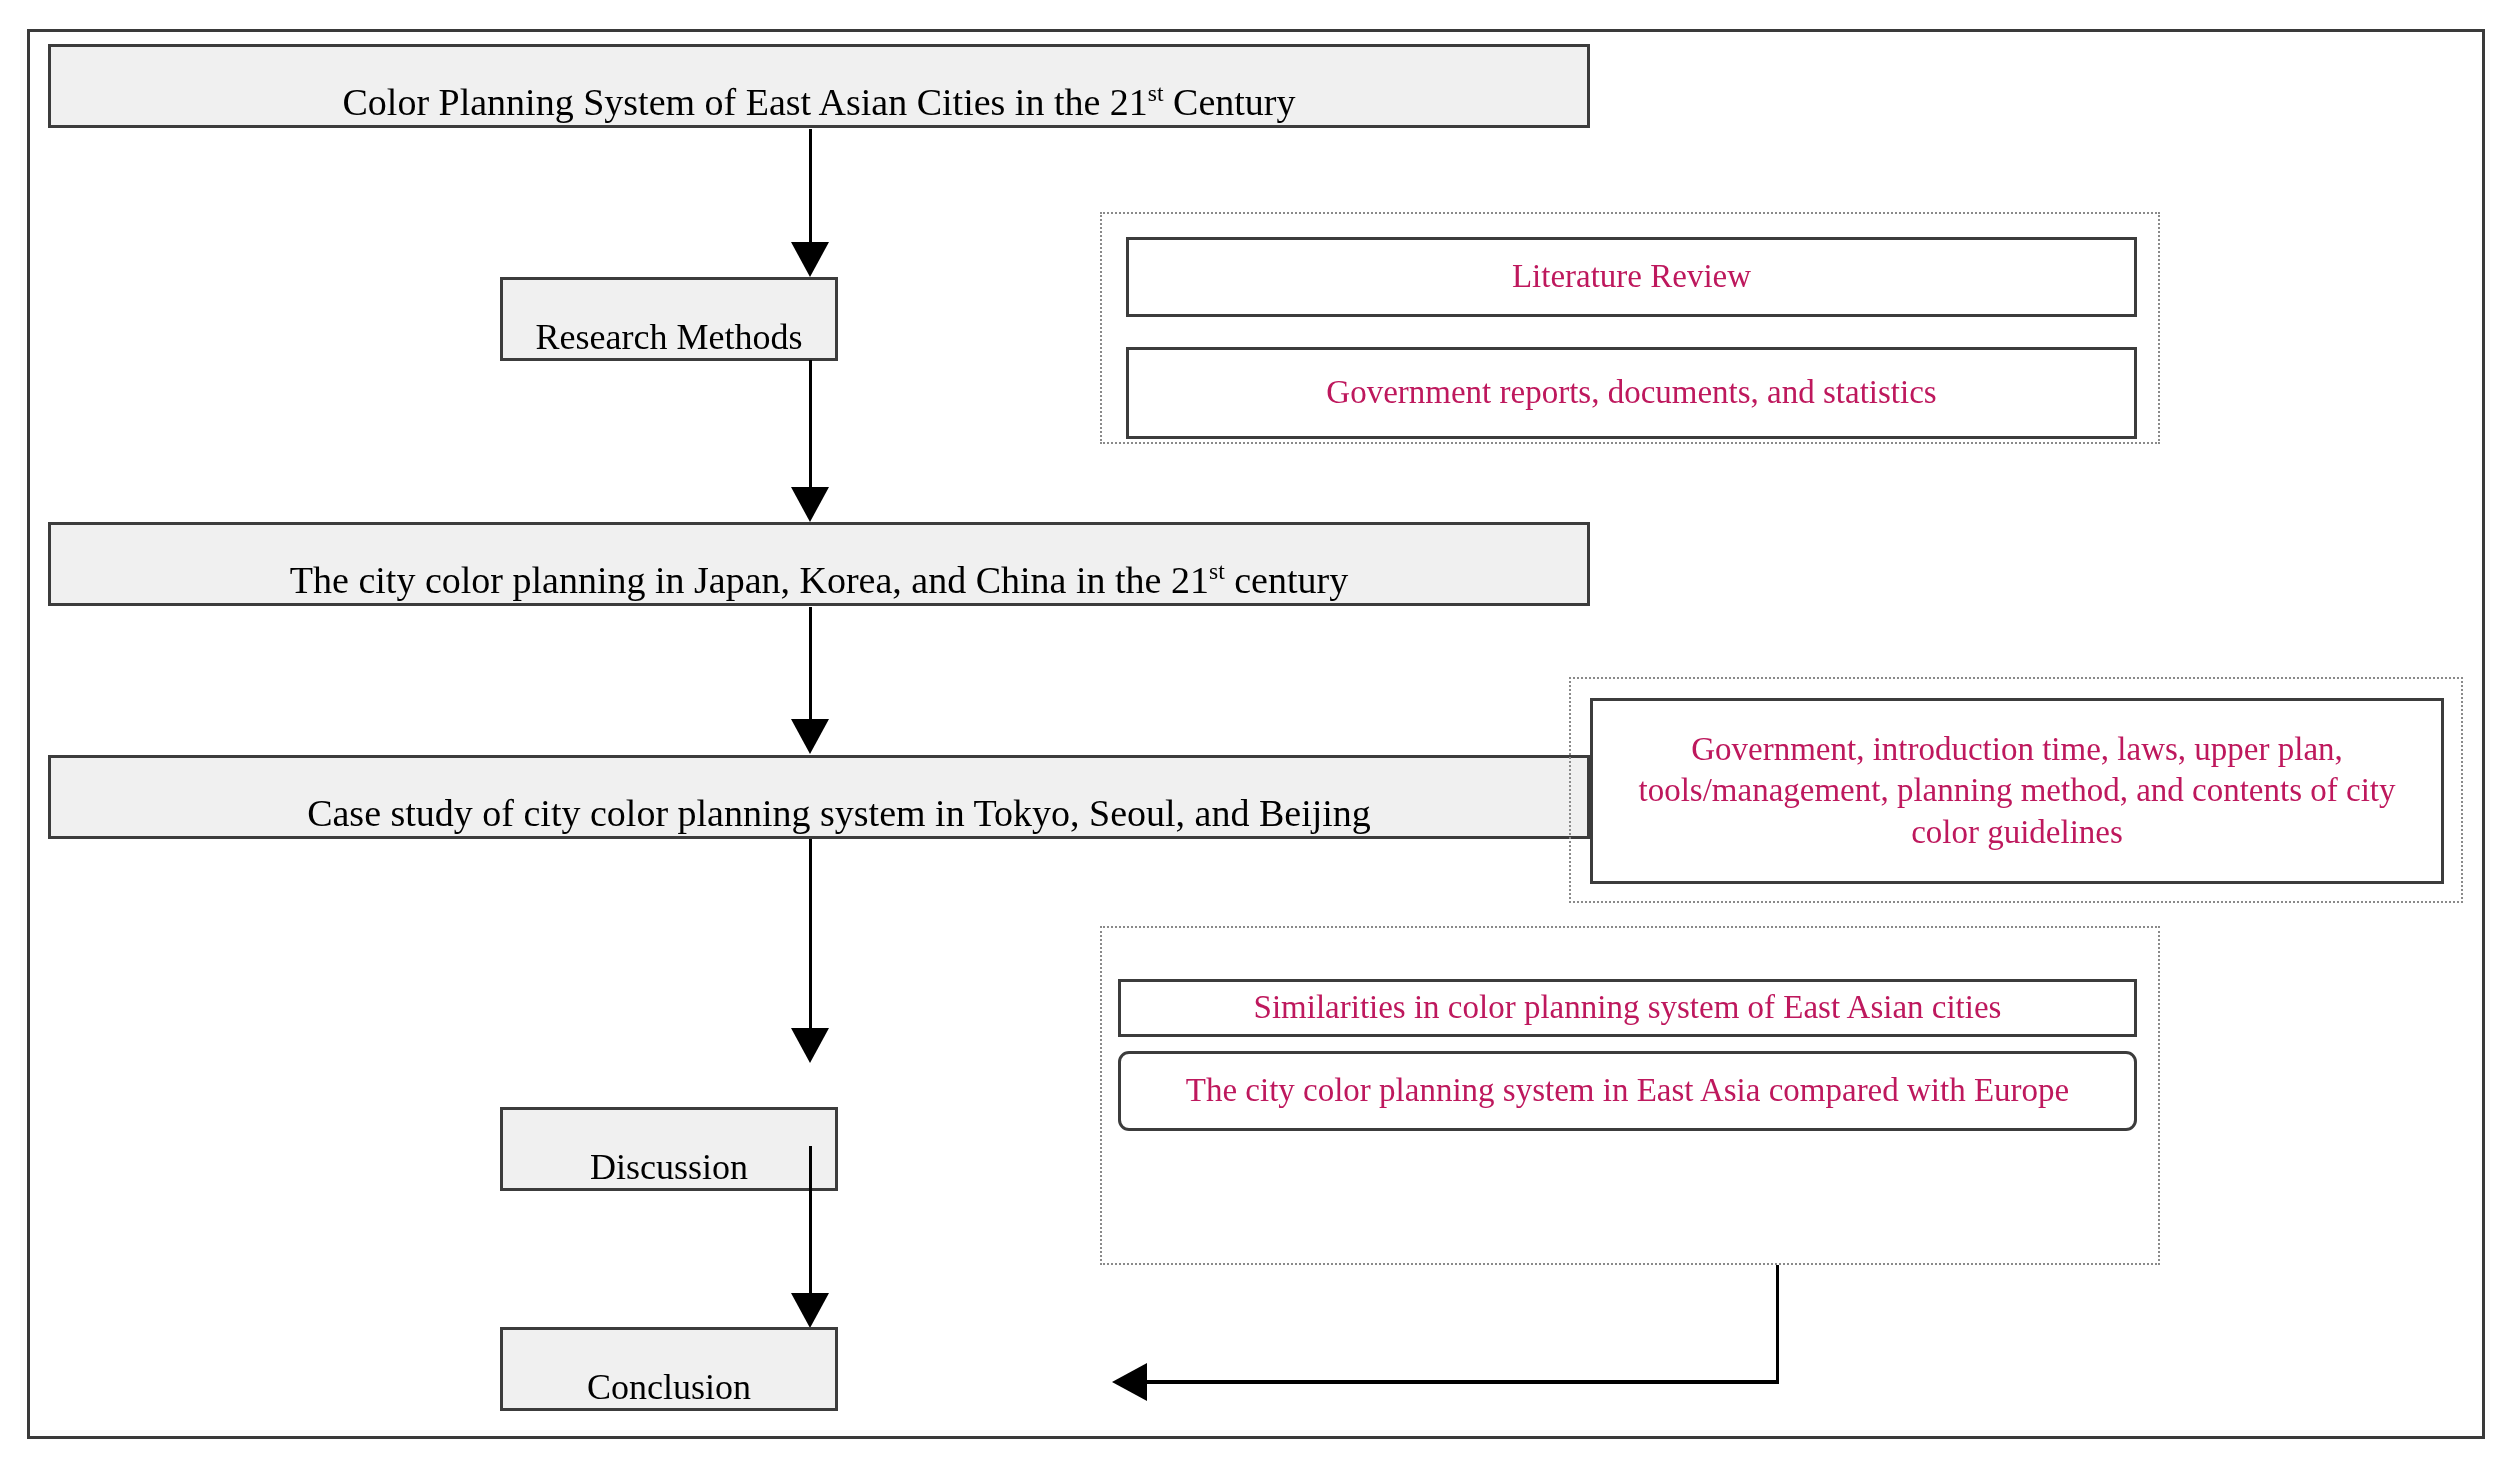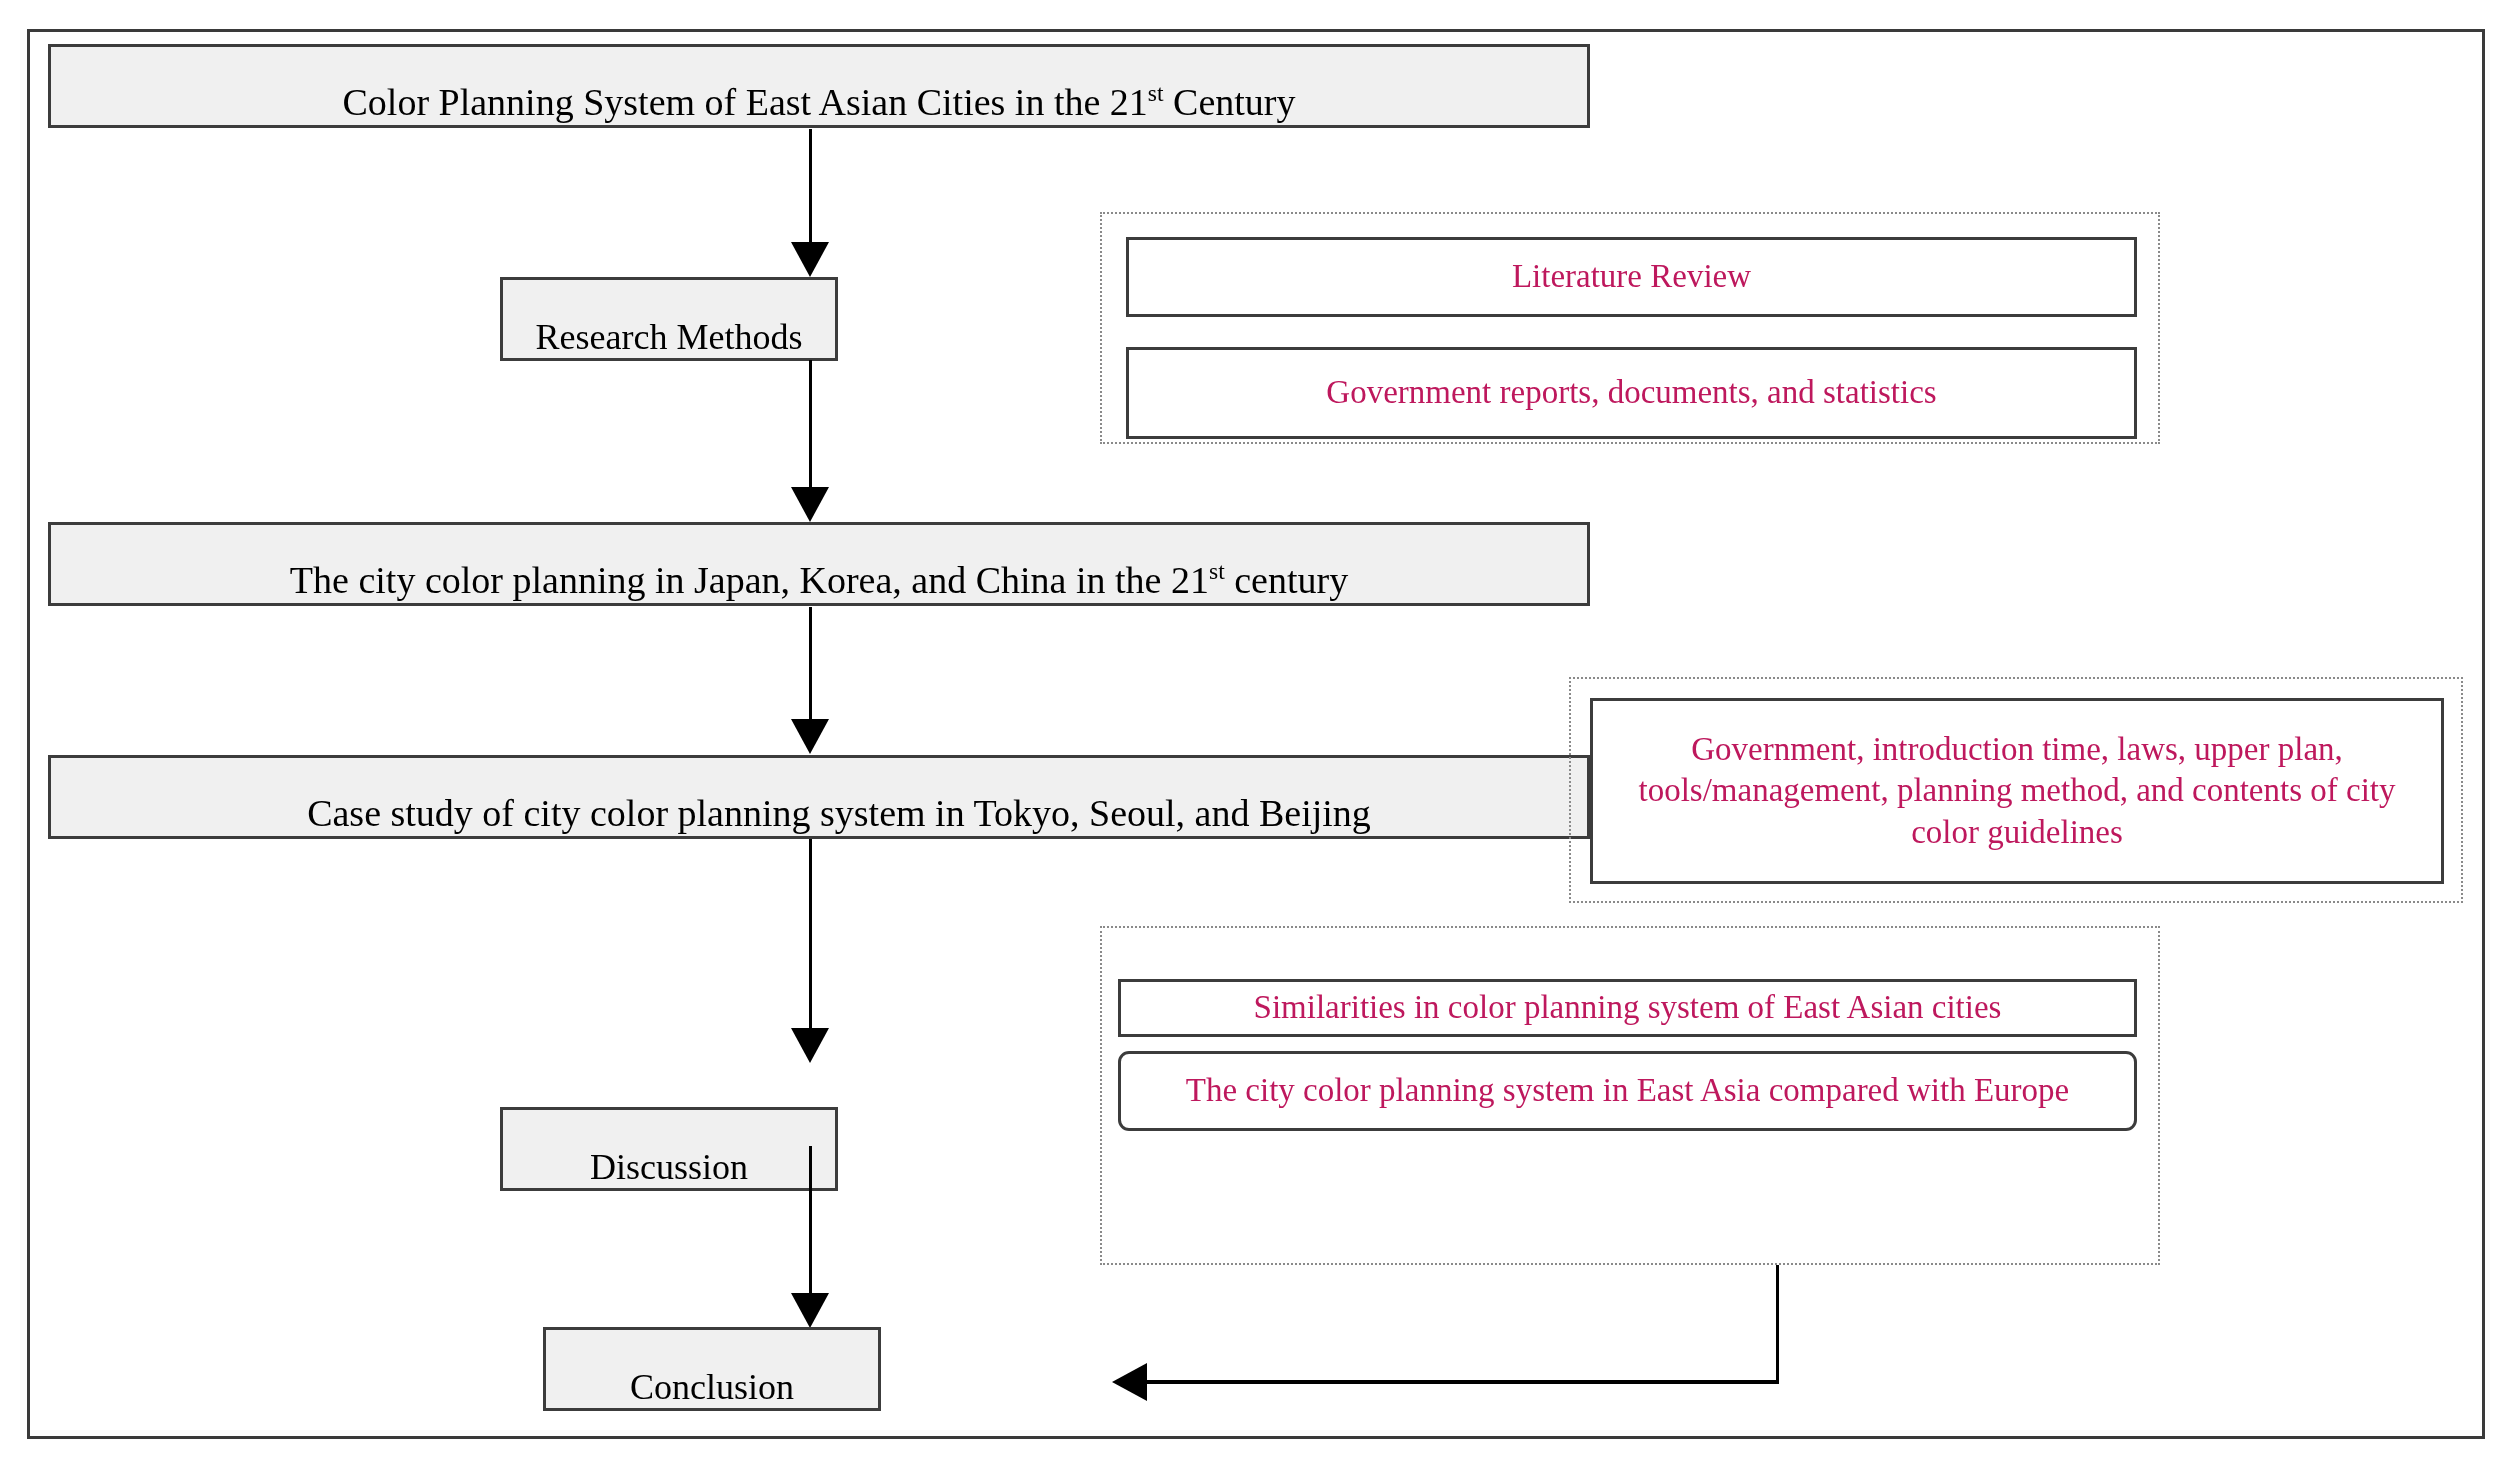--- a/index.html
+++ b/index.html
@@ -168,18 +168,18 @@
   </div>
 
 
   <div class="vline" style="left:809px; top:1146px; height:150px;"></div>
   <div class="arrow-down" style="left:791px; top:1293px;"></div>
 
   <div class="vline" style="left:1776px; top:1265px; height:119px;"></div>
   <div class="hline" style="left:1147px; top:1380px; width:632px;"></div>
   <div class="arrow-left" style="left:1112px; top:1363px;"></div>
 
-  <div class="node t-node" style="left:500px; top:1327px; width:338px; height:84px;margin-left:43px;">
+  <div class="node t-node" style="left:500px; top:1327px; width:338px; height:84px;">
     <span>Conclusion</span>
   </div>
 
 </div>
 
 
 </body></html>

